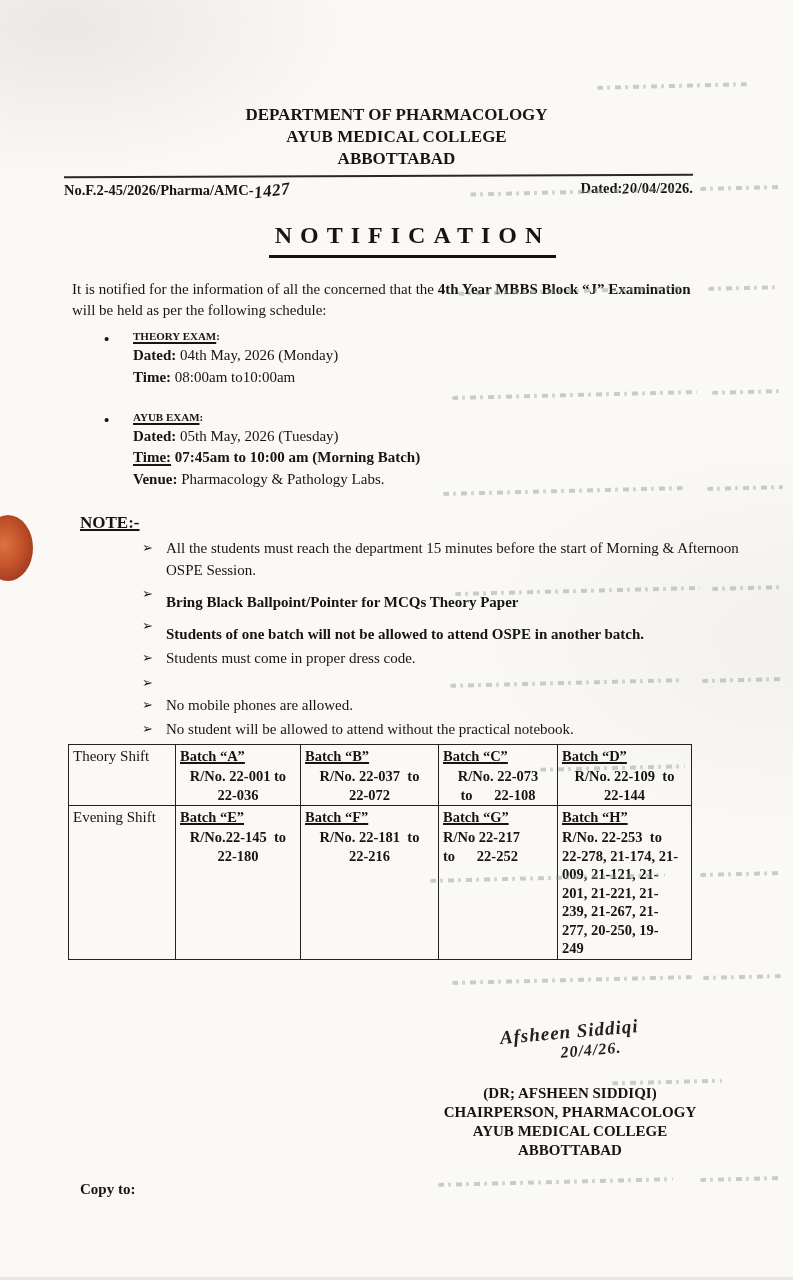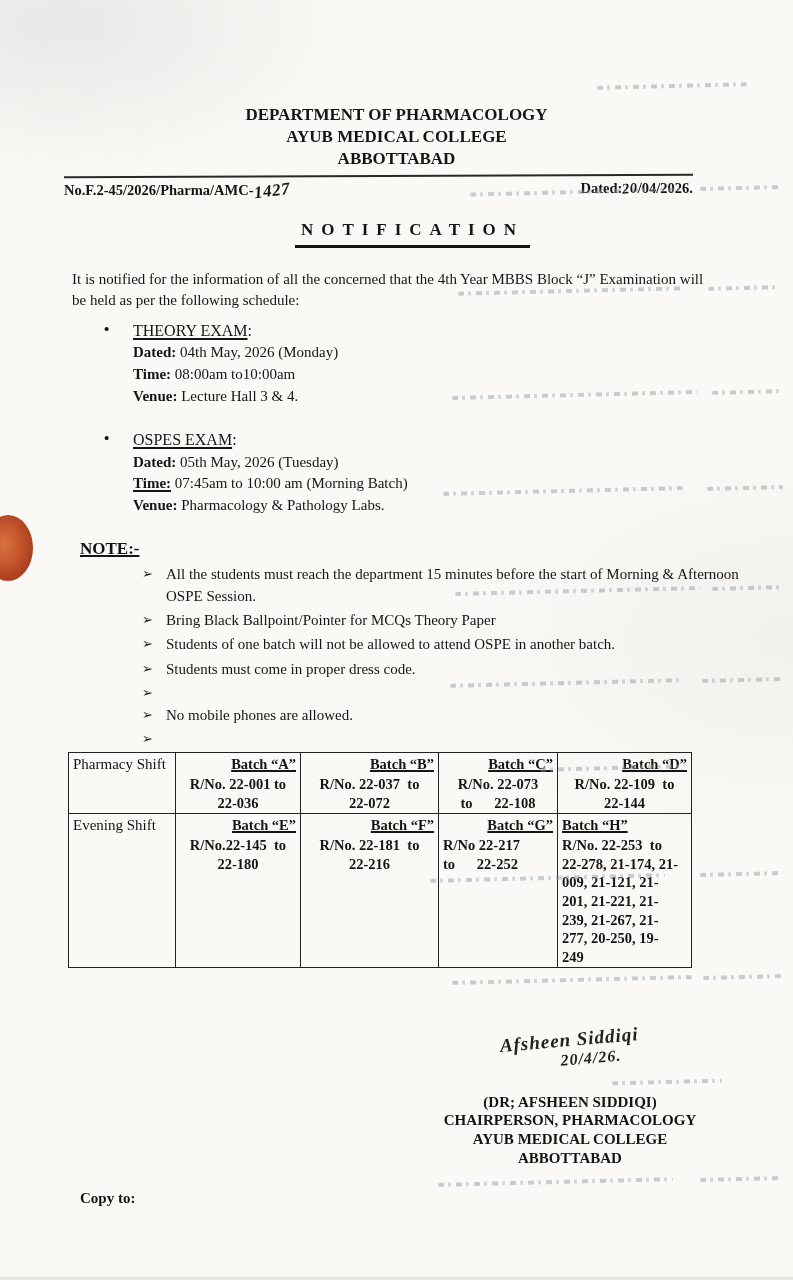--- a/index.html
+++ b/index.html
@@ -8,58 +8,58 @@
     position:relative; width:793px; height:1277px; margin:0 auto;
     background:
       radial-gradient(ellipse 420px 220px at 8% 2%, rgba(190,188,186,.28), rgba(190,188,186,0) 70%),
       radial-gradient(ellipse 500px 300px at 100% 50%, rgba(205,202,198,.18), rgba(205,202,198,0) 70%),
       #faf9f6;
     color:#171513;
     font-family:"Liberation Serif","DejaVu Serif",serif;
     font-size:15px; line-height:1.45;
     overflow:hidden;
   }
-  .b { font-weight:normal; }
+  .b { font-weight:bold;margin-top:8px; }
   .u { text-decoration:underline; text-decoration-thickness:1.5px; text-underline-offset:2px; }
 
   
   .letterhead { padding-top:104px; text-align:center; font-weight:bold; font-size:17px; line-height:1.28; }
   .rule { margin:6px 100px 0 64px; border-top:2.2px solid #2b2926; transform:rotate(-.25deg); }
   .ref-row { display:flex; justify-content:space-between; margin:1px 100px 0 64px; font-weight:bold; font-size:14.5px; }
   .hand { font-style:italic; font-weight:bold; display:inline-block; transform:rotate(-6deg); letter-spacing:.5px; }
   .ref-hand { font-size:17px; transform:rotate(-7deg) translateY(1px); }
 
   .doc-title-wrap { text-align:center; margin-top:15px; }
-  .doc-title { display:inline-block; font-size:17px; font-weight:bold; letter-spacing:8px; border-bottom:3px solid #14120f; padding:0 6px 2px 6px;margin-left:32px; }
+  .doc-title { display:inline-block; font-size:24px; font-weight:bold; letter-spacing:8px; border-bottom:3px solid #14120f; padding:0 6px 2px 6px;margin-left:32px; }
 
   .intro { margin:21px 86px 0 72px; }
 
   
   .exam { display:flex; margin:7px 0 0 104px; }
   .exam .dot { width:29px; font-weight:bold; }
-  .exam-head { font-weight:normal; font-size:16px; }
+  .exam-head { font-weight:bold; font-size:11px; }
   .exam-lines div { }
   .lbl { font-weight:bold; }
   .indent2 { padding-left:47px; }
   .gap-top { margin-top:21px; }
 
   
   .note-head { margin:20px 0 2px 80px; font-weight:bold; font-size:17px; text-decoration:underline; text-decoration-thickness:1.6px; }
   .note-list { list-style:none; margin-left:142px; width:600px; }
   .note-list li { display:flex; margin-top:2.5px; }
   .glyph { width:24px; flex:0 0 24px; font-family:"DejaVu Sans",sans-serif; font-size:13px; padding-top:1px; }
   .class-head { margin:4px 0 0 99px; font-weight:bold; font-size:15.5px; }
   .class-head .marker { font-family:"DejaVu Sans",sans-serif; font-size:13px; margin-right:8px; }
 
   
   table.batches { border-collapse:collapse; table-layout:fixed; width:623px; margin:3px 0 0 68px; font-size:14.5px; }
   table.batches th, table.batches td { border:1.8px solid #242220; padding:1px 4px; vertical-align:top; }
   table.batches th { font-size:15px; height:40px; vertical-align:middle; line-height:1.2; }
   td.shift-cell { vertical-align:middle; font-size:15px; padding-left:5px; }
-  .batch-name { display:block; text-align:right; font-weight:bold; text-decoration:underline; text-decoration-thickness:1.6px; }
+  .batch-name { display:block; text-align:left; font-weight:bold; text-decoration:underline; text-decoration-thickness:1.6px; }
   .batch-body { display:block; text-align:center; font-weight:bold; white-space:pre-wrap; line-height:1.28; }
   .batch-body.left { text-align:left; }
 
   
   .sig-block { margin:62px 0 0 420px; width:300px; text-align:center; }
   .sig-hand { font-style:italic; font-weight:bold; transform:rotate(-5deg); font-size:19px; line-height:1.1; letter-spacing:1px; color:#24221f; }
   .sig-hand .date-line { display:block; font-size:16px; padding-left:40px; }
   .sig-typed { margin-top:24px; font-weight:bold; font-size:15px; line-height:1.25; }
 
   
@@ -125,28 +125,27 @@
   <p class="intro">
     <span>It is notified for the information of all the concerned that the </span><span class="b">4th Year MBBS Block “J” Examination</span><span> will be held as per the following schedule:</span>
   </p>
 
   <div class="exam">
     <div class="dot">•</div>
     <div class="exam-lines">
       <div class="exam-head"><span class="u">THEORY EXAM</span><span>:</span></div>
       <div><span class="lbl">Dated:</span><span> 04th May, 2026 (Monday)</span></div>
       <div><span class="lbl">Time:</span><span> 08:00am to10:00am</span></div>
-      <div><span class="lbl">Venue:</span><span> Lecture Hall 3 &amp; 4.</span></div>
     </div>
   </div>
 
   <div class="exam gap-top">
     <div class="dot">•</div>
     <div class="exam-lines">
-      <div class="exam-head"><span class="u">OSPES EXAM</span><span>:</span></div>
+      <div class="exam-head"><span class="u">AYUB EXAM</span><span>:</span></div>
       <div><span class="lbl">Dated:</span><span> 05th May, 2026 (Tuesday)</span></div>
       <div><span class="lbl u">Time:</span><span class="b"> 07:45am to 10:00 am (Morning Batch)</span></div>
       <div><span class="lbl">Venue:</span><span> Pharmacology &amp; Pathology Labs.</span></div>
     </div>
   </div>
 
   <div class="note-head">NOTE:-</div>
   <ul class="note-list">
     <li>
         <span class="glyph">➢</span>
@@ -166,35 +165,36 @@
       </li>
     <li>
         <span class="glyph">➢</span>
       </li>
     <li>
         <span class="glyph">➢</span>
         <span>No mobile phones are allowed.</span>
       </li>
     <li>
         <span class="glyph">➢</span>
+        <span>No student will be allowed to attend without the practical notebook.</span>
       </li>
   </ul>
 
 
   <table class="batches">
     <colgroup>
       <col style="width:107px">
         <col style="width:125px">
         <col style="width:138px">
         <col style="width:119px">
         <col style="width:134px">
     </colgroup>
     <tbody>
     <tr>
-      <td class="shift-cell">Pharmacy Shift</td>
+      <td class="shift-cell">Theory Shift</td>
       <td>
             <span class="batch-name">Batch “A”</span>
             <span class="batch-body">R/No. 22-001 to
 22-036</span>
           </td>
       <td>
             <span class="batch-name">Batch “B”</span>
             <span class="batch-body">R/No. 22-037  to
 22-072</span>
           </td>

